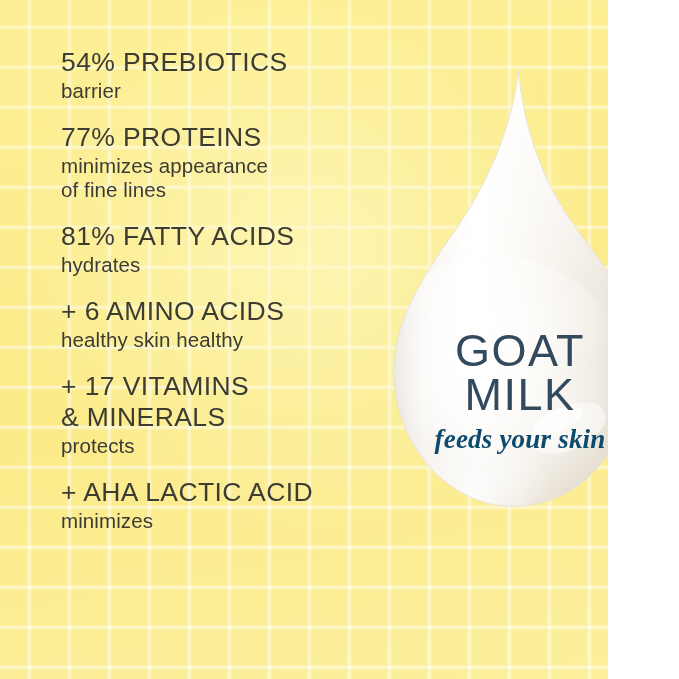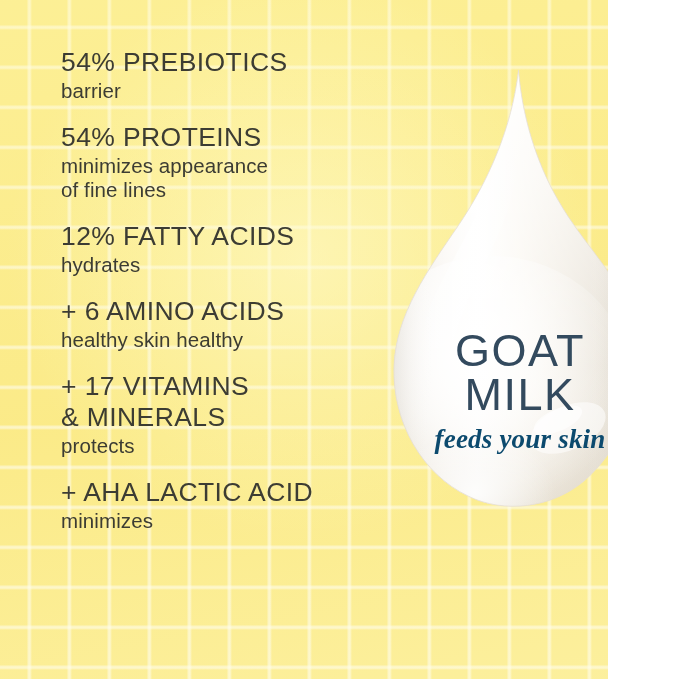--- a/index.html
+++ b/index.html
@@ -135,27 +135,27 @@
   <div id="grid-wash"></div>
 
   <div id="ingredient-list">
 
     <div class="ingredient">
       <div class="ing-title">54% PREBIOTICS</div>
       <div class="ing-sub">barrier</div>
     </div>
 
     <div class="ingredient">
-      <div class="ing-title">54% PROTEINS</div>
+      <div class="ing-title">77% PROTEINS</div>
       <div class="ing-sub">minimizes appearance
 of fine lines</div>
     </div>
 
     <div class="ingredient">
-      <div class="ing-title">12% FATTY ACIDS</div>
+      <div class="ing-title">81% FATTY ACIDS</div>
       <div class="ing-sub">hydrates</div>
     </div>
 
     <div class="ingredient">
       <div class="ing-title">+ 6 AMINO ACIDS</div>
       <div class="ing-sub">healthy skin healthy</div>
     </div>
 
     <div class="ingredient">
       <div class="ing-title">+ 17 VITAMINS

